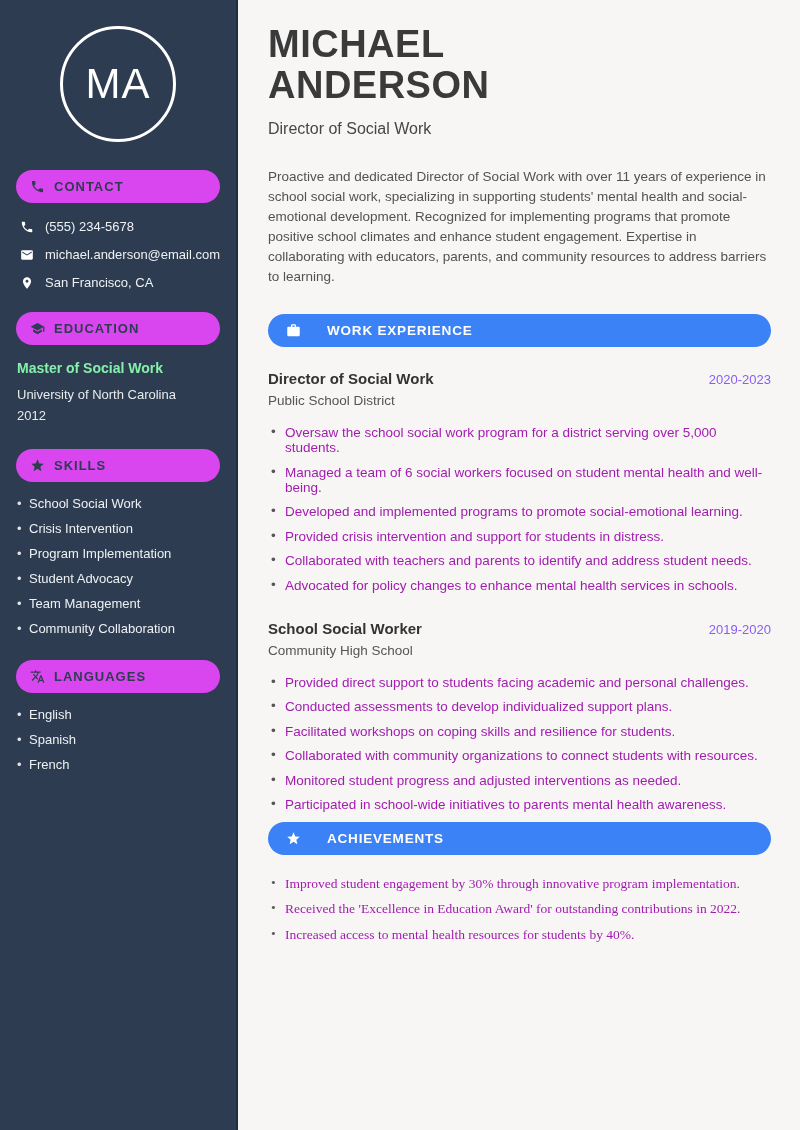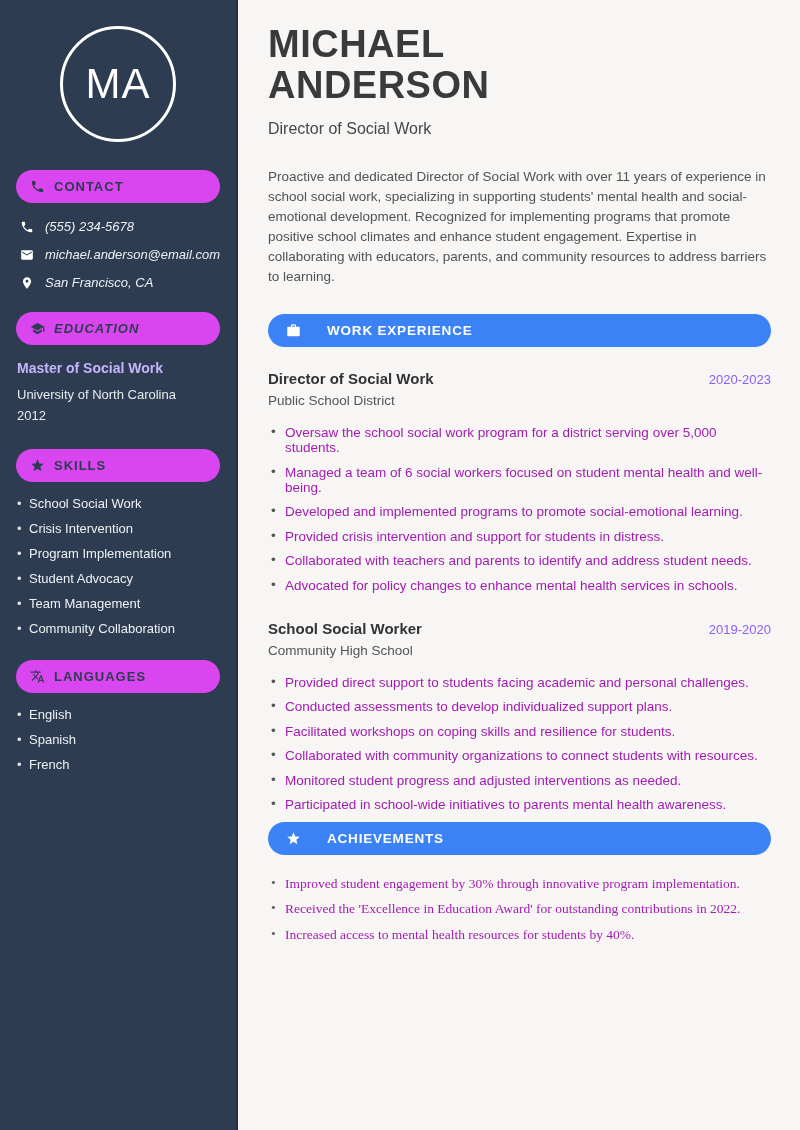--- a/index.html
+++ b/index.html
@@ -52,35 +52,35 @@
     padding: 0 14px;
     color: #2d3c50;
   }
   .side-pill .pill-label {
     font-size: 13px;
     font-weight: 700;
     letter-spacing: 1px;
   }
   .side-pill svg { width: 15px; height: 15px; flex: 0 0 15px; }
 
-  .contact-rows { margin: 16px 0 0 0; font-style: italic; }
+  .contact-rows { margin: 16px 0 0 0; }
   .contact-row {
     display: flex;
     align-items: center;
     gap: 11px;
     padding-left: 4px;
     margin-bottom: 13px;
     font-size: 13px;
     color: #eef1f4;
   }
   .contact-row svg { width: 14px; height: 14px; flex: 0 0 14px; color: #ffffff; }
 
-  .edu-pill { margin-top: 22px; font-style: italic; }
+  .edu-pill { margin-top: 22px; }
   .edu-block { margin: 15px 0 0 1px; }
-  .edu-degree { font-size: 14px; font-weight: 700; color: #c4b5fd; margin-bottom: 8px; }
+  .edu-degree { font-size: 14px; font-weight: 700; color: #86efac; margin-bottom: 8px; }
   .edu-school, .edu-year { font-size: 13px; color: #e8ebee; line-height: 21px; }
 
   .skills-pill, .langs-pill { margin-top: 23px; }
 
   .side-list { list-style: none; margin-top: 14px; }
   .side-list li {
     position: relative;
     padding-left: 13px;
     font-size: 13px;
     color: #eef1f4;

